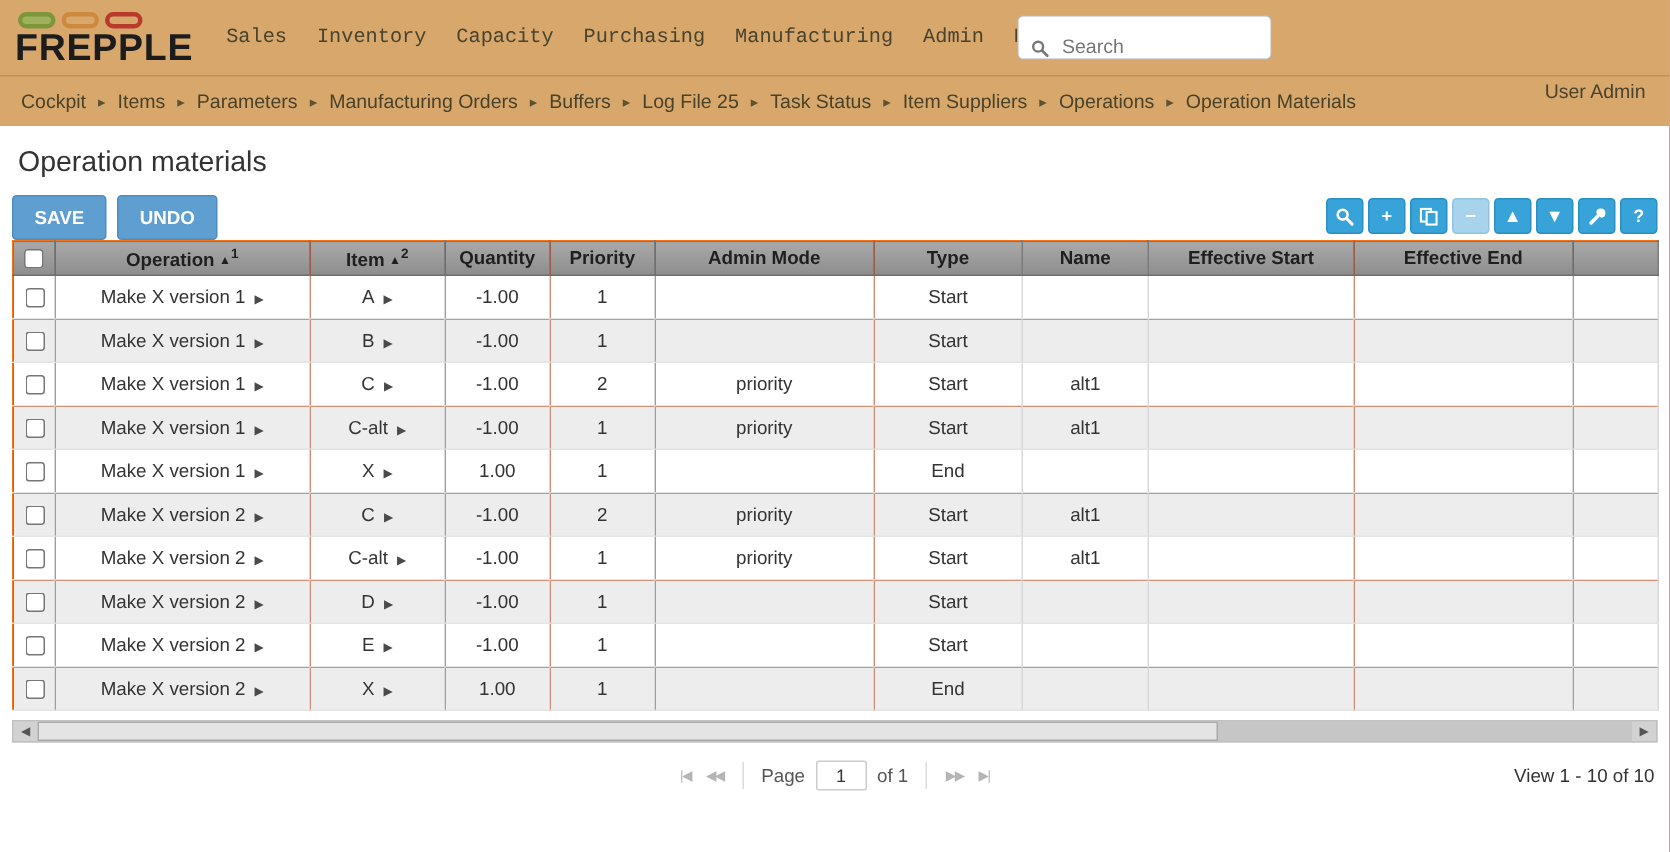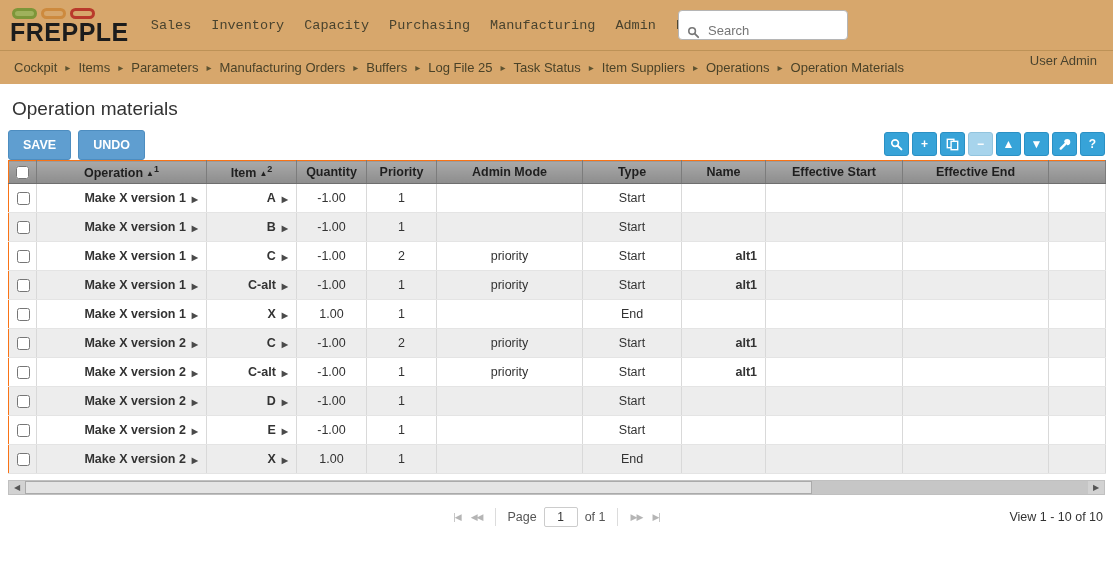--- a/index.html
+++ b/index.html
@@ -43,21 +43,21 @@
   .icon-btn .glyph { display:flex; align-items:center; justify-content:center; }
   
   .grid { border-collapse:collapse; table-layout:fixed; width:1097px; font-size:12.5px; color:#333;
           border:1px solid #f97316; background:#c2410c; }
   .grid th { background:linear-gradient(#a9a9a9,#8d8d8d); color:#1f1f1f; font-weight:bold; height:23px;
              border-right:1px solid #7c7c7c; border-bottom:1px solid #6e6e6e; text-align:center;
              padding:0 4px; overflow:hidden; white-space:nowrap; cursor:pointer; }
   .grid td { height:29px; border-right:1px solid #d9d9d9; border-bottom:1px solid #e4e4e4;
              padding:0 8px; white-space:nowrap; overflow:hidden; background:#fff; }
   .grid tr.alt td { background:#ededed; }
-  .al-left { text-align:right;font-weight:bold; } .al-center { text-align:center; }
+  .al-left { text-align:center; } .al-center { text-align:center; }
   .sort-arr { font-size:8px; margin-left:3px; vertical-align:1px; }
   .sort-ord { font-size:9px; }
   .drill { font-size:8px; color:#4a4a4a; margin-left:6px; cursor:pointer; }
   .grid input[type=checkbox] { width:13px; height:13px; margin:0; vertical-align:middle; cursor:pointer; }
   
   .hscroll { width:1097px; height:15px; margin-top:6px; display:flex; align-items:stretch;
              background:#cbcbcb; border:1px solid #c0c0c0; }
   .hs-arrow { width:16px; display:flex; align-items:center; justify-content:center; font-size:8px; color:#555;
               background:#d2d2d2; cursor:pointer; }
   .hs-track { flex:1; position:relative; background:#c6c6c6; }

